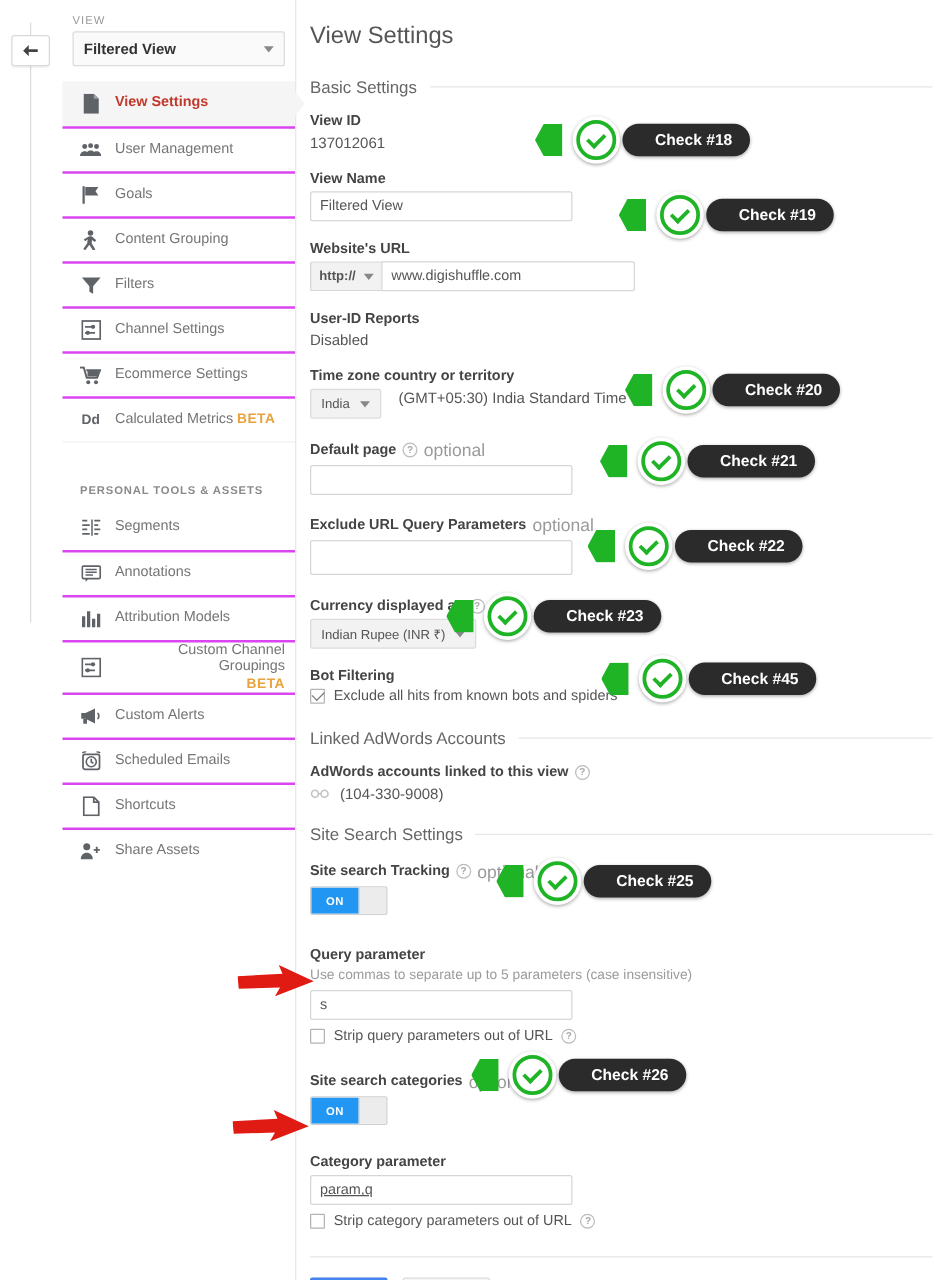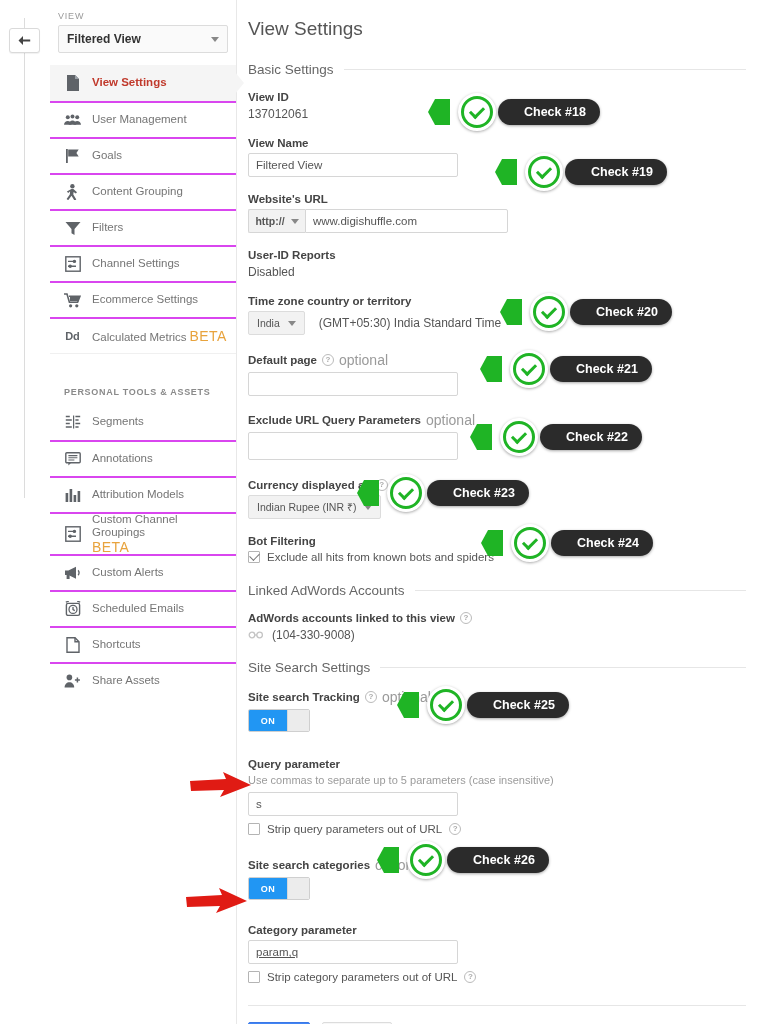--- a/index.html
+++ b/index.html
@@ -62,21 +62,21 @@
   }
   .nav-item.first { border-top:none; }
   .nav-item .ico { width:17px; height:17px; flex:0 0 17px; display:flex; align-items:center; justify-content:center; color:#5f6368; }
   .nav-item.active { background:#f5f5f5; color:#c0392b; }
   .nav-item.active .lbl { color:#c0392b; font-weight:bold; }
   .nav-item.active::after {
     content:""; position:absolute; right:-8px; top:7px;
     width:0;height:0;border-top:11px solid transparent;border-bottom:11px solid transparent;border-left:9px solid #f5f5f5;
   }
   .nav-item .lbl { line-height:1.15; }
-  .beta { font-size:14px; color:#e8a33d; font-weight:normal; letter-spacing:.4px; margin-left:3px; }
+  .beta { font-size:11px; color:#e8a33d; font-weight:bold; letter-spacing:.4px; margin-left:3px; }
   .sec-head {
     font-size:9px; font-weight:bold; letter-spacing:.7px; color:#8a8a8a;
     padding:33px 0 7px 14px; border-top:1px solid #f0f0f0;
     margin-top:0;
   }
 
   
   #main {
     position:absolute; left:237px; top:0; right:0; height:1024px;
     padding:14px 14px 0 11px;
@@ -108,21 +108,21 @@
 
   .url-row { display:flex; margin-bottom:16px; }
   .proto {
     width:57px; height:24px; border:1px solid #d6d6d6; border-right:none;
     background:#f2f2f2; border-radius:2px 0 0 2px;
     display:flex; align-items:center; justify-content:center; gap:6px;
     font-size:10.5px; font-weight:bold; color:#555; cursor:pointer;
   }
   .url-row input { width:203px; border-radius:0 2px 2px 0; }
 
-  .tz-row { display:flex; align-items:center; gap:14px; margin-bottom:17px; }
+  .tz-row { display:flex; gap:14px; margin-bottom:17px; }
   .selbox {
     height:24px; background:#f2f2f2; border:1px solid #dcdcdc; border-radius:2px;
     display:inline-flex; align-items:center; gap:8px; padding:0 8px;
     font-size:10.5px; color:#555; cursor:pointer;
   }
   .tz-text { font-size:12px; color:#555; }
 
   .chkrow { display:flex; align-items:center; gap:7px; font-size:11.5px; color:#555; }
   .chk {
     width:12px;height:12px;border:1px solid #b4b4b4;background:#fff;
@@ -324,21 +324,21 @@
       <svg width="16" height="14" viewBox="0 0 16 14">
           <rect x="0.6" y="5" width="2.6" height="9" fill="#5f6368"></rect>
           <rect x="4.6" y="1" width="2.6" height="13" fill="#5f6368"></rect>
           <rect x="8.6" y="7" width="2.6" height="7" fill="#5f6368"></rect>
           <rect x="12.6" y="3" width="2.6" height="11" fill="#5f6368"></rect>
         </svg>
     </span>
     <span class="lbl">Attribution Models</span>
   </div>
 
-  <div class="nav-item" style="height:42px;">
+  <div class="nav-item" style="height:42px;text-align:right;">
     <span class="ico">
       <svg width="16" height="16" viewBox="0 0 16 16">
           <rect x="0.8" y="0.8" width="14.4" height="14.4" fill="none" stroke="#5f6368" stroke-width="1.4"></rect>
           <path d="M3 5.4h8M3 10.2h8" stroke="#5f6368" stroke-width="1.4"></path>
           <circle cx="9.4" cy="5.4" r="1.7" fill="#5f6368"></circle>
           <circle cx="5.2" cy="10.2" r="1.7" fill="#5f6368"></circle>
         </svg>
     </span>
     <span class="lbl">
       <span>Custom Channel Groupings</span><br>
@@ -565,21 +565,21 @@
       <span class="circle">
         <span class="inner"></span>
       </span>
       <span class="pill">Check #23</span>
     </div>
     <div class="badge" style="top: 524px; left: 481px;">
       <span class="tail"></span>
       <span class="circle">
         <span class="inner"></span>
       </span>
-      <span class="pill">Check #24</span>
+      <span class="pill">Check #45</span>
     </div>
     <div class="badge" style="top: 686px; left: 397px;">
       <span class="tail"></span>
       <span class="circle">
         <span class="inner"></span>
       </span>
       <span class="pill">Check #25</span>
     </div>
     <div class="badge" style="top: 841px; left: 377px;">
       <span class="tail"></span>

